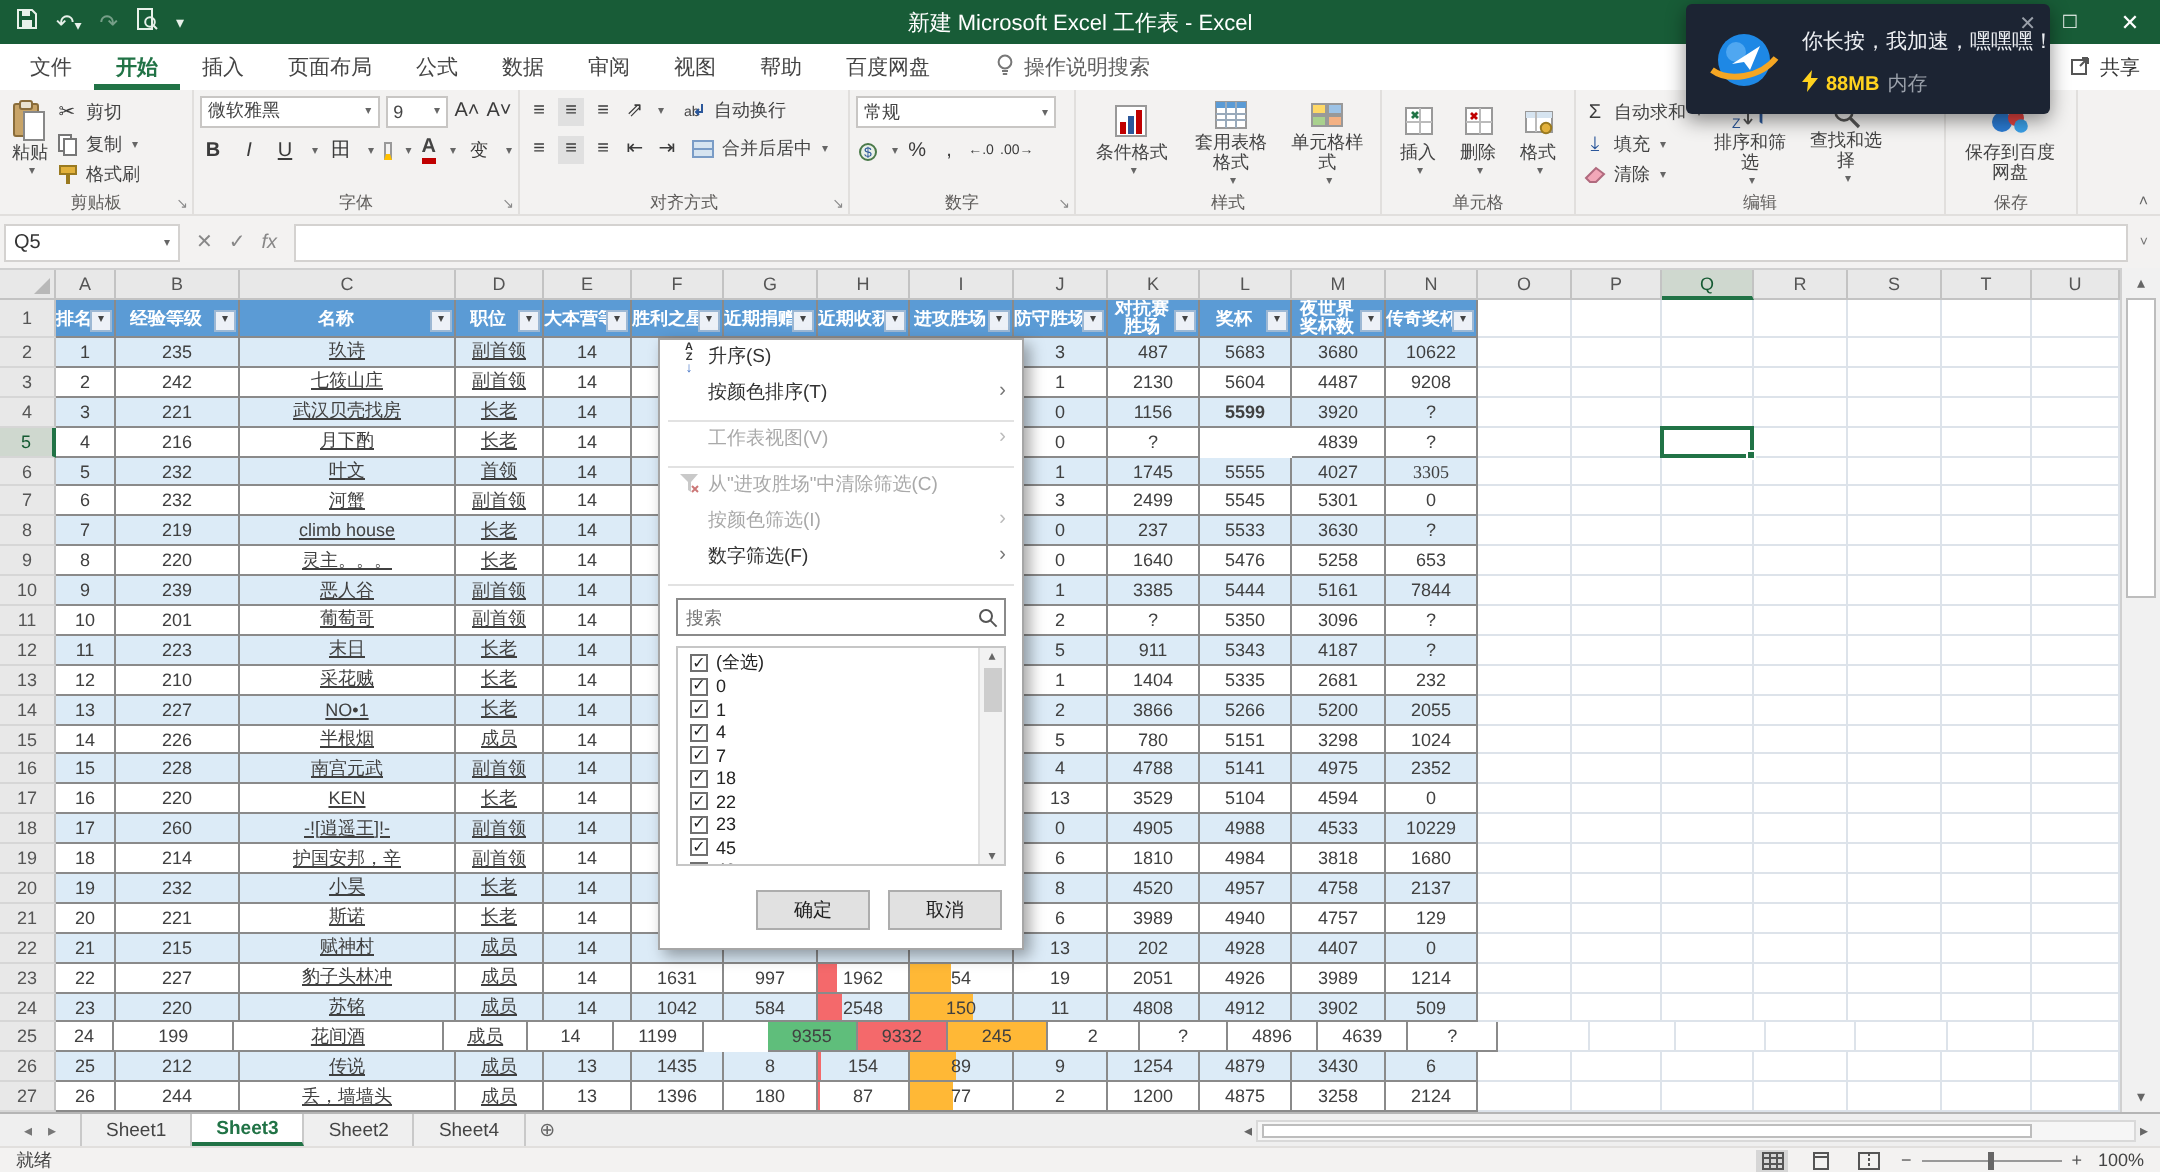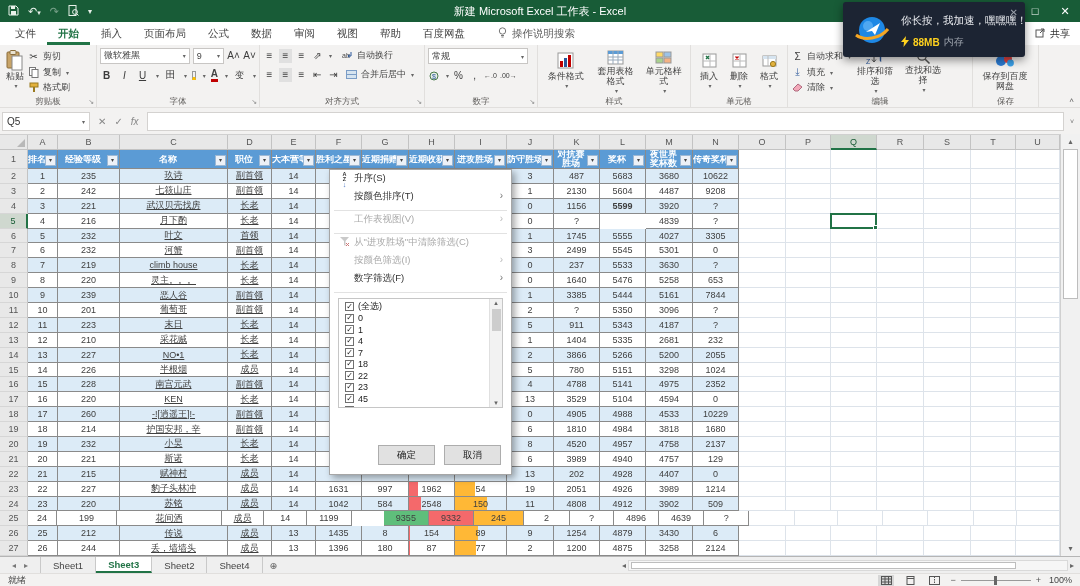--- a/index.html
+++ b/index.html
@@ -659,21 +659,21 @@
           <div class="cell tcell band ulink" style="width: 44px;">首领</div>
           <div class="cell tcell band" style="width: 44px;">14</div>
           <div class="cell tcell band" style="width: 46px;"></div>
           <div class="cell tcell band" style="width: 47px;"></div>
           <div class="cell tcell band" style="width: 46px;"></div>
           <div class="cell tcell band" style="width: 52px;"></div>
           <div class="cell tcell band" style="width: 47px;">1</div>
           <div class="cell tcell band" style="width: 46px;">1745</div>
           <div class="cell tcell band" style="width: 46px;">5555</div>
           <div class="cell tcell band" style="width: 47px;">4027</div>
-          <div class="cell tcell band" style="width: 46px;">3305</div>
+          <div class="cell tcell band" style="width: 46px; font-family: Liberation Serif, serif;">3305</div>
           <div class="cell" style="width: 47px;"></div>
           <div class="cell" style="width: 45px;"></div>
           <div class="cell" style="width: 46px;"></div>
           <div class="cell" style="width: 47px;"></div>
           <div class="cell" style="width: 47px;"></div>
           <div class="cell" style="width: 45px;"></div>
           <div class="cell" style="width: 44px;"></div>
         </div>
         <div class="grow" style="height: 14.9px;">
           <div class="rownum">7</div>
@@ -1214,20 +1214,29 @@
       </div>
       <div class="mi noic dis">
         <span>按颜色筛选(I)</span>
         <span class="subarr">›</span>
       </div>
       <div class="mi noic">
         <span>数字筛选(F)</span>
         <span class="subarr">›</span>
       </div>
       <div class="msep"></div>
+      <div class="searchrow">
+        <input placeholder="搜索" style="">
+        <span class="mag">
+            <svg width="10" height="10" viewBox="0 0 10 10">
+              <circle cx="4" cy="4" r="3" fill="none" stroke="#555"></circle>
+              <line x1="6.2" y1="6.2" x2="9.3" y2="9.3" stroke="#555"></line>
+            </svg>
+          </span>
+      </div>
       <div class="flist">
         <div>
             <div class="fitem">
               <div class="cb">✓</div>
               <div>(全选)</div>
             </div>
             <div class="fitem">
               <div class="cb">✓</div>
               <div>0</div>
             </div>

